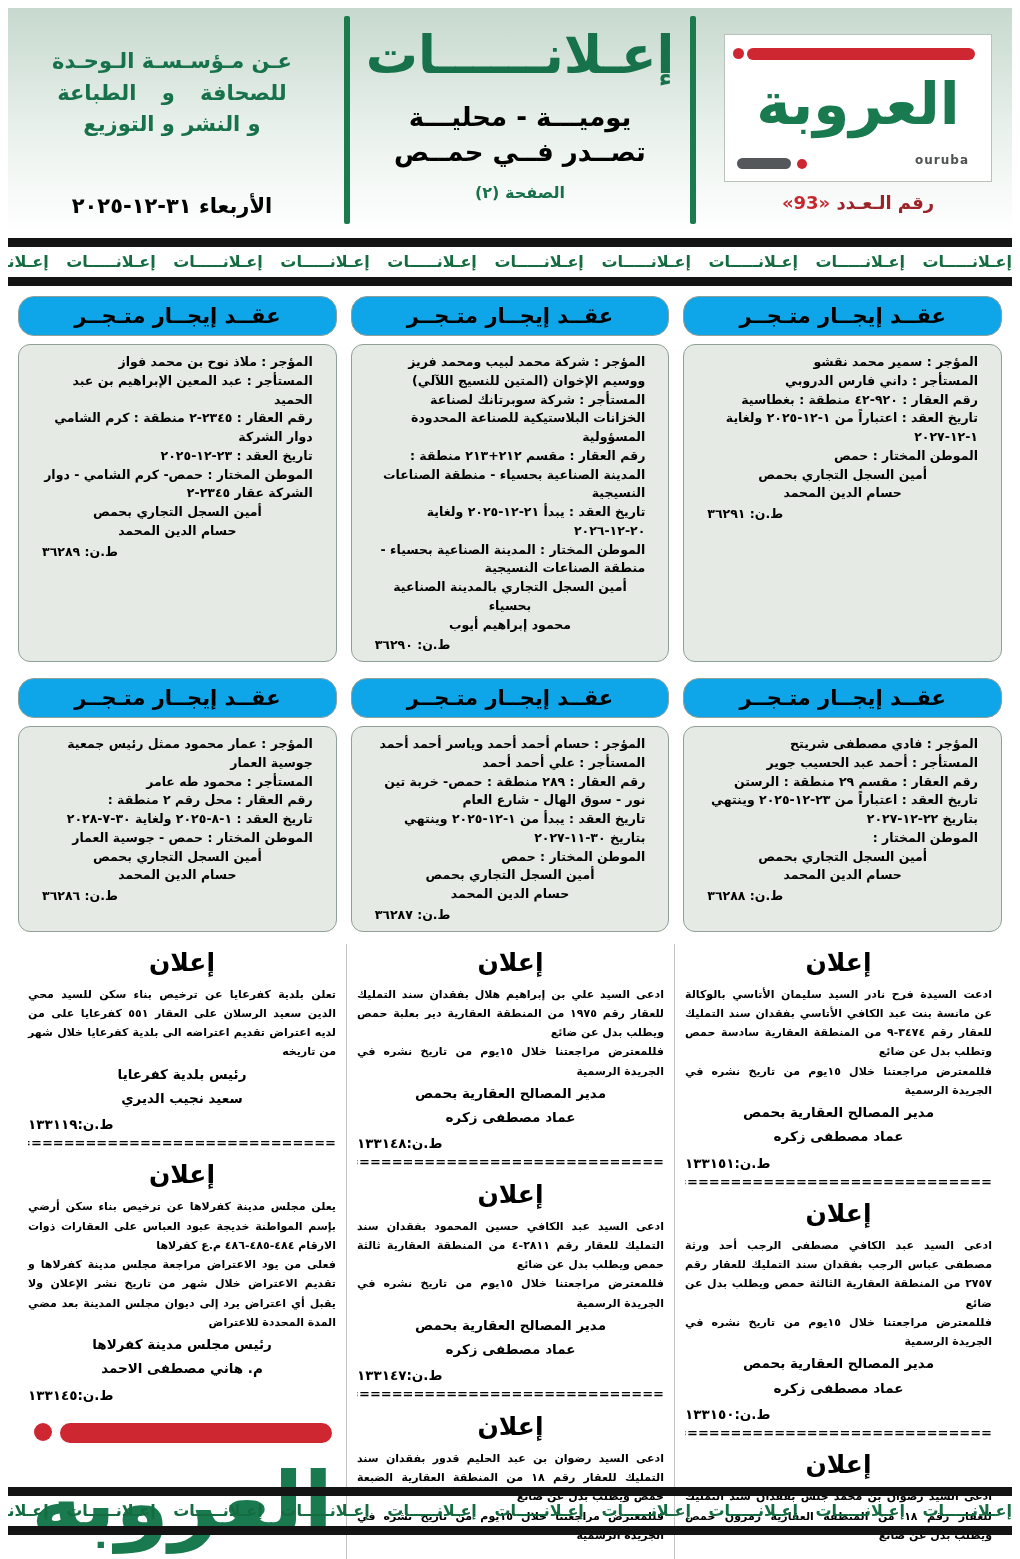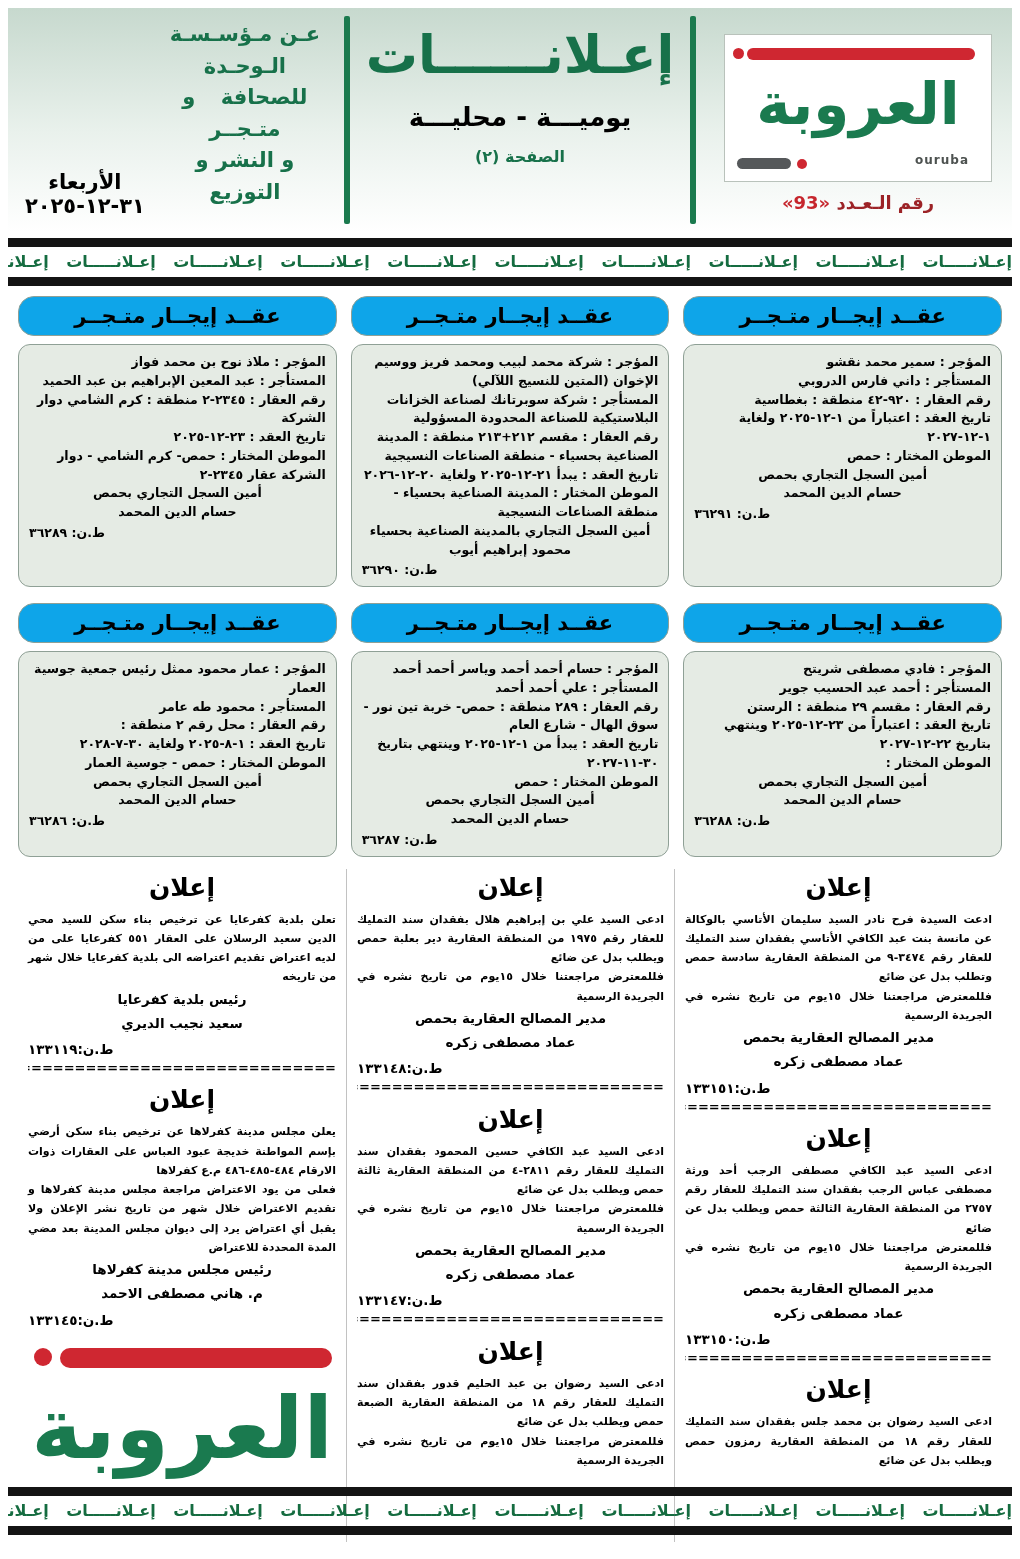--- a/index.html
+++ b/index.html
@@ -22,21 +22,21 @@
   .logo-arabic { position:absolute; top:26px; left:0; right:0; text-align:center; font-size:58px; font-weight:bold; color:#1a7a4f; line-height:1.5; }
   .logo-latin { position:absolute; bottom:14px; right:22px; font-size:12px; font-weight:bold; color:#4d5250; letter-spacing:1px; }
   .logo-graybar { position:absolute; bottom:12px; left:12px; width:54px; height:11px; border-radius:6px; background:#55585a; }
   .logo-dot2 { position:absolute; bottom:12px; left:72px; width:10px; height:10px; border-radius:50%; background:#cf2731; }
   .issue-line { margin-top:10px; text-align:center; color:#9c2327; font-weight:bold; font-size:18px; }
   .issue-num { color:#c6262d; }
   .mh-center { flex:1; text-align:center; padding-top:16px; }
   .mh-title { font-size:52px; font-weight:bold; color:#17714a; line-height:1.2; }
   .mh-sub { margin-top:14px; font-size:26px; font-weight:bold; color:#000; line-height:1.35; }
   .mh-page { margin-top:12px; font-size:16px; font-weight:bold; color:#17714a; }
-  .mh-org { width:320px; display:flex; flex-direction:row; padding-top:11px; }
+  .mh-org { width:320px; display:flex; flex-direction:column; padding-top:38px; }
   .org-lines { font-size:21px; font-weight:bold; color:#17714a; line-height:1.5; text-align:center; }
   .org-l2 { word-spacing:18px; }
   .mh-date { margin-top:auto; padding-bottom:14px; text-align:center; font-size:21px; font-weight:bold; color:#000; }
   
   .banner { margin:6px 8px 0; }
   .bbar { height:9px; background:#141414; }
   .btext {
     text-align:center; color:#156c40; font-weight:bold; font-size:16px;
     padding:5px 0 6px; white-space:nowrap; overflow:hidden; word-spacing:12px;
   }
@@ -46,21 +46,21 @@
     margin:10px 18px 0; display:grid; grid-template-columns:repeat(3,1fr);
     column-gap:14px; row-gap:16px;
   }
   .contract { display:flex; flex-direction:column; }
   .c-head {
     background:#0ea5e9; border:1.5px solid #8fa096; border-radius:16px;
     text-align:center; font-size:21px; font-weight:bold; padding:7px 4px;
   }
   .c-body {
     flex:1; background:#e5ebe4; border:1.5px solid #8fa096; border-radius:12px;
-    margin-top:8px; padding:8px 10px 6px; font-size:12.5px; font-weight:bold; line-height:1.5;
+    margin-top:8px; padding:8px 23px 6px; font-size:12.5px; font-weight:bold; line-height:1.5;
   }
   .c-line { text-align:right; }
   .c-center { text-align:center; }
   .c-tn { text-align:left; margin-top:2px; }
   
   .anns { margin:12px 18px 0; display:grid; grid-template-columns:1fr 1fr 1fr; }
   .ann-col { padding:0 10px; min-width:0; }
   .col-div { border-left:1px solid #c2c2c2; }
   .ann-title { font-size:25px; font-weight:bold; text-align:center; margin:4px 0 8px; }
   .ann-p { font-size:11px; font-weight:bold; line-height:1.75; text-align:justify; }
@@ -91,28 +91,29 @@
       <div class="issue-line">
         <span>رقم الـعـدد</span>
         <span class="issue-num">«93»</span>
       </div>
     </div>
     <div class="vbar"></div>
     <div class="mh-center">
       <div class="mh-title">إعـلانــــــات</div>
       <div class="mh-sub">
         <div>يوميـــة - محليـــة</div>
+        <div>تصــدر فــي حمــص</div>
       </div>
       <div class="mh-page">الصفحة (٢)</div>
     </div>
     <div class="vbar"></div>
     <div class="mh-org">
       <div class="org-lines">
         <div>عـن مـؤسـسـة الـوحـدة</div>
-        <div class="org-l2">للصحافة و متـجــر</div>
+        <div class="org-l2">للصحافة و الطباعة</div>
         <div>و النشر و التوزيع</div>
       </div>
       <div class="mh-date">الأربعاء ٣١-١٢-٢٠٢٥</div>
     </div>
   </header>
 
   <div class="banner">
     <div class="bbar"></div>
     <div class="btext">إعـلانـــــات إعـلانـــــات إعـلانـــــات إعـلانـــــات إعـلانـــــات إعـلانـــــات إعـلانـــــات إعـلانـــــات إعـلانـــــات إعـلانـــــات إعـلانـــــات إعـلانـــــات إعـلانـــــات</div>
     <div class="bbar"></div>

